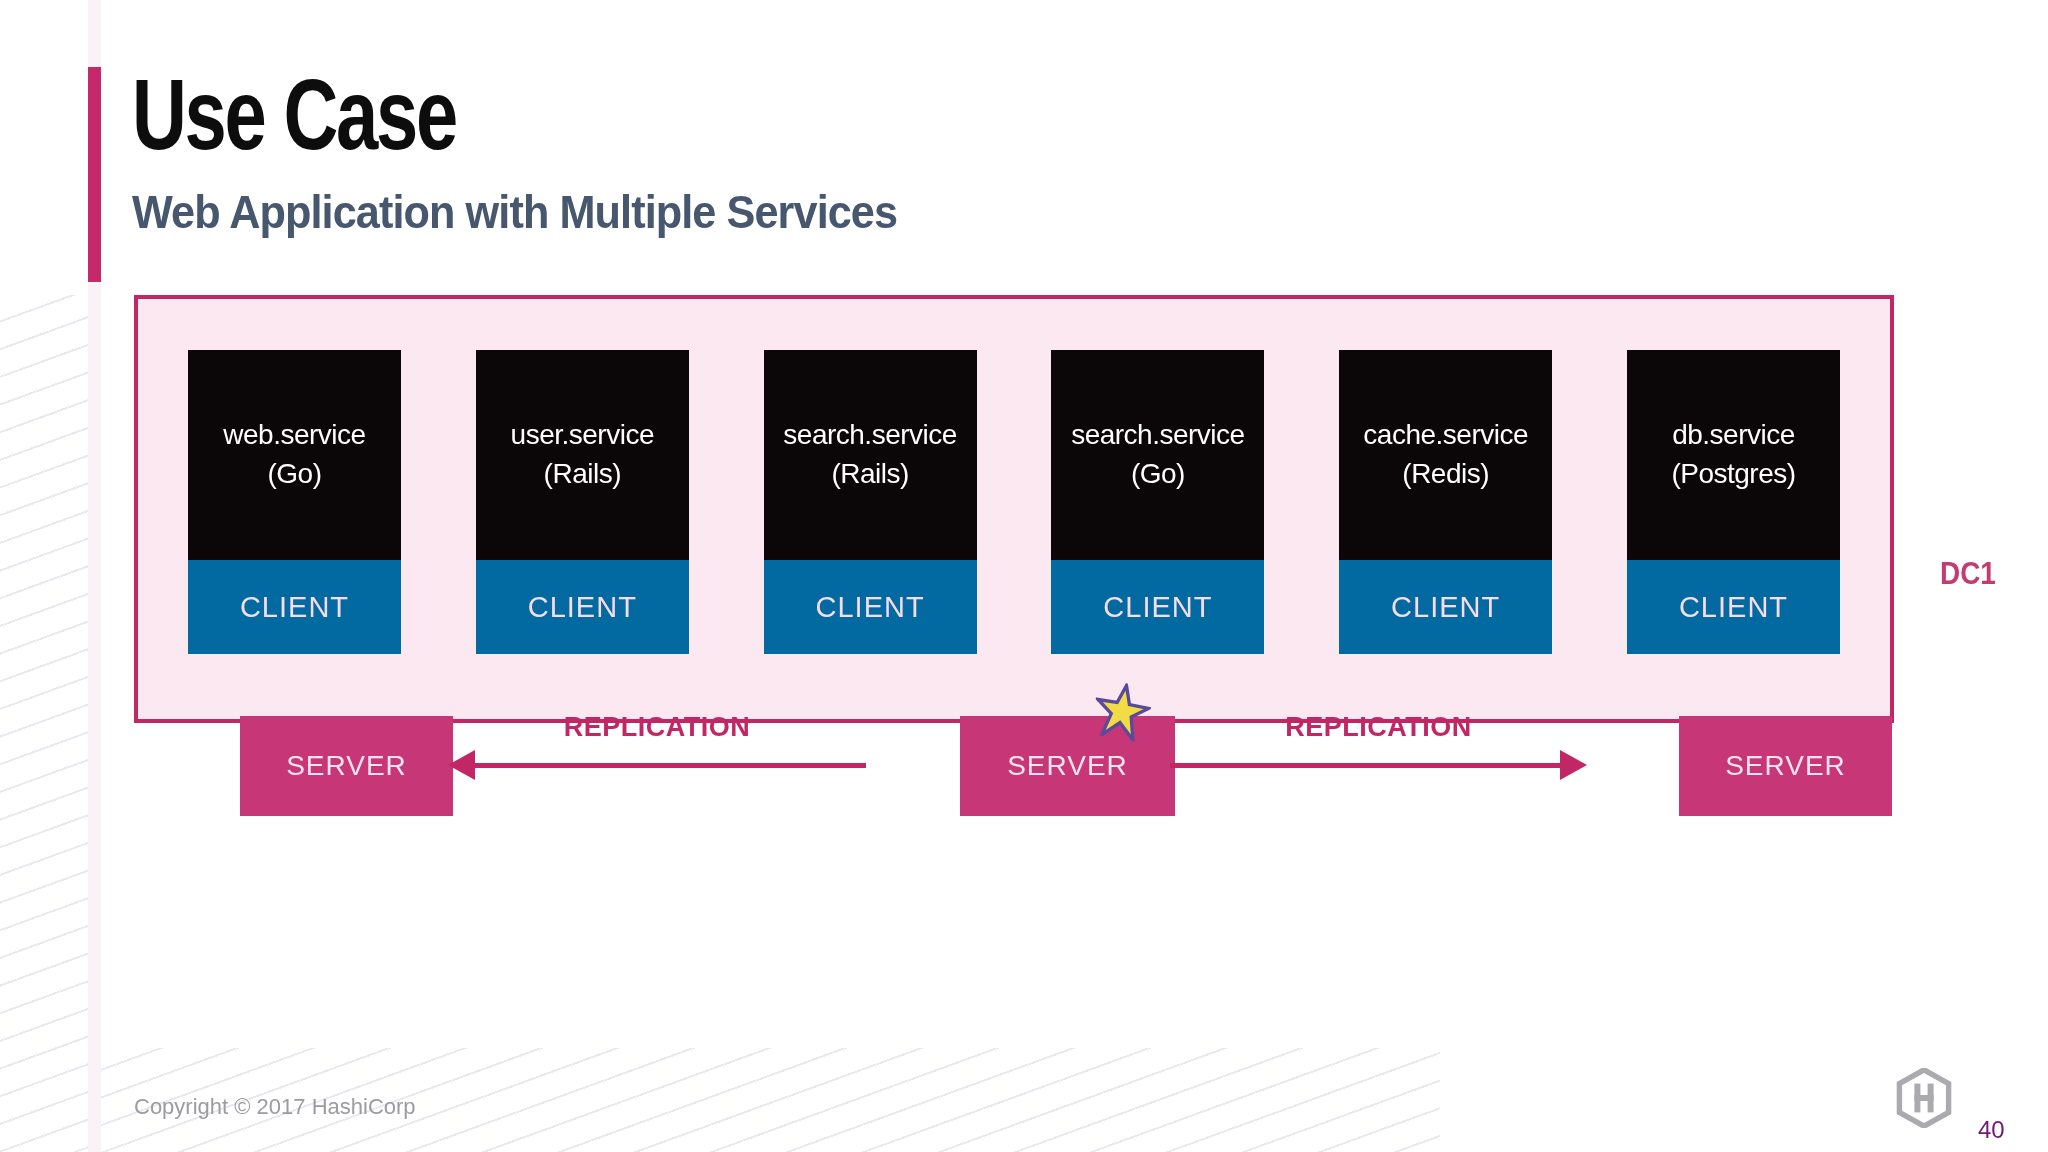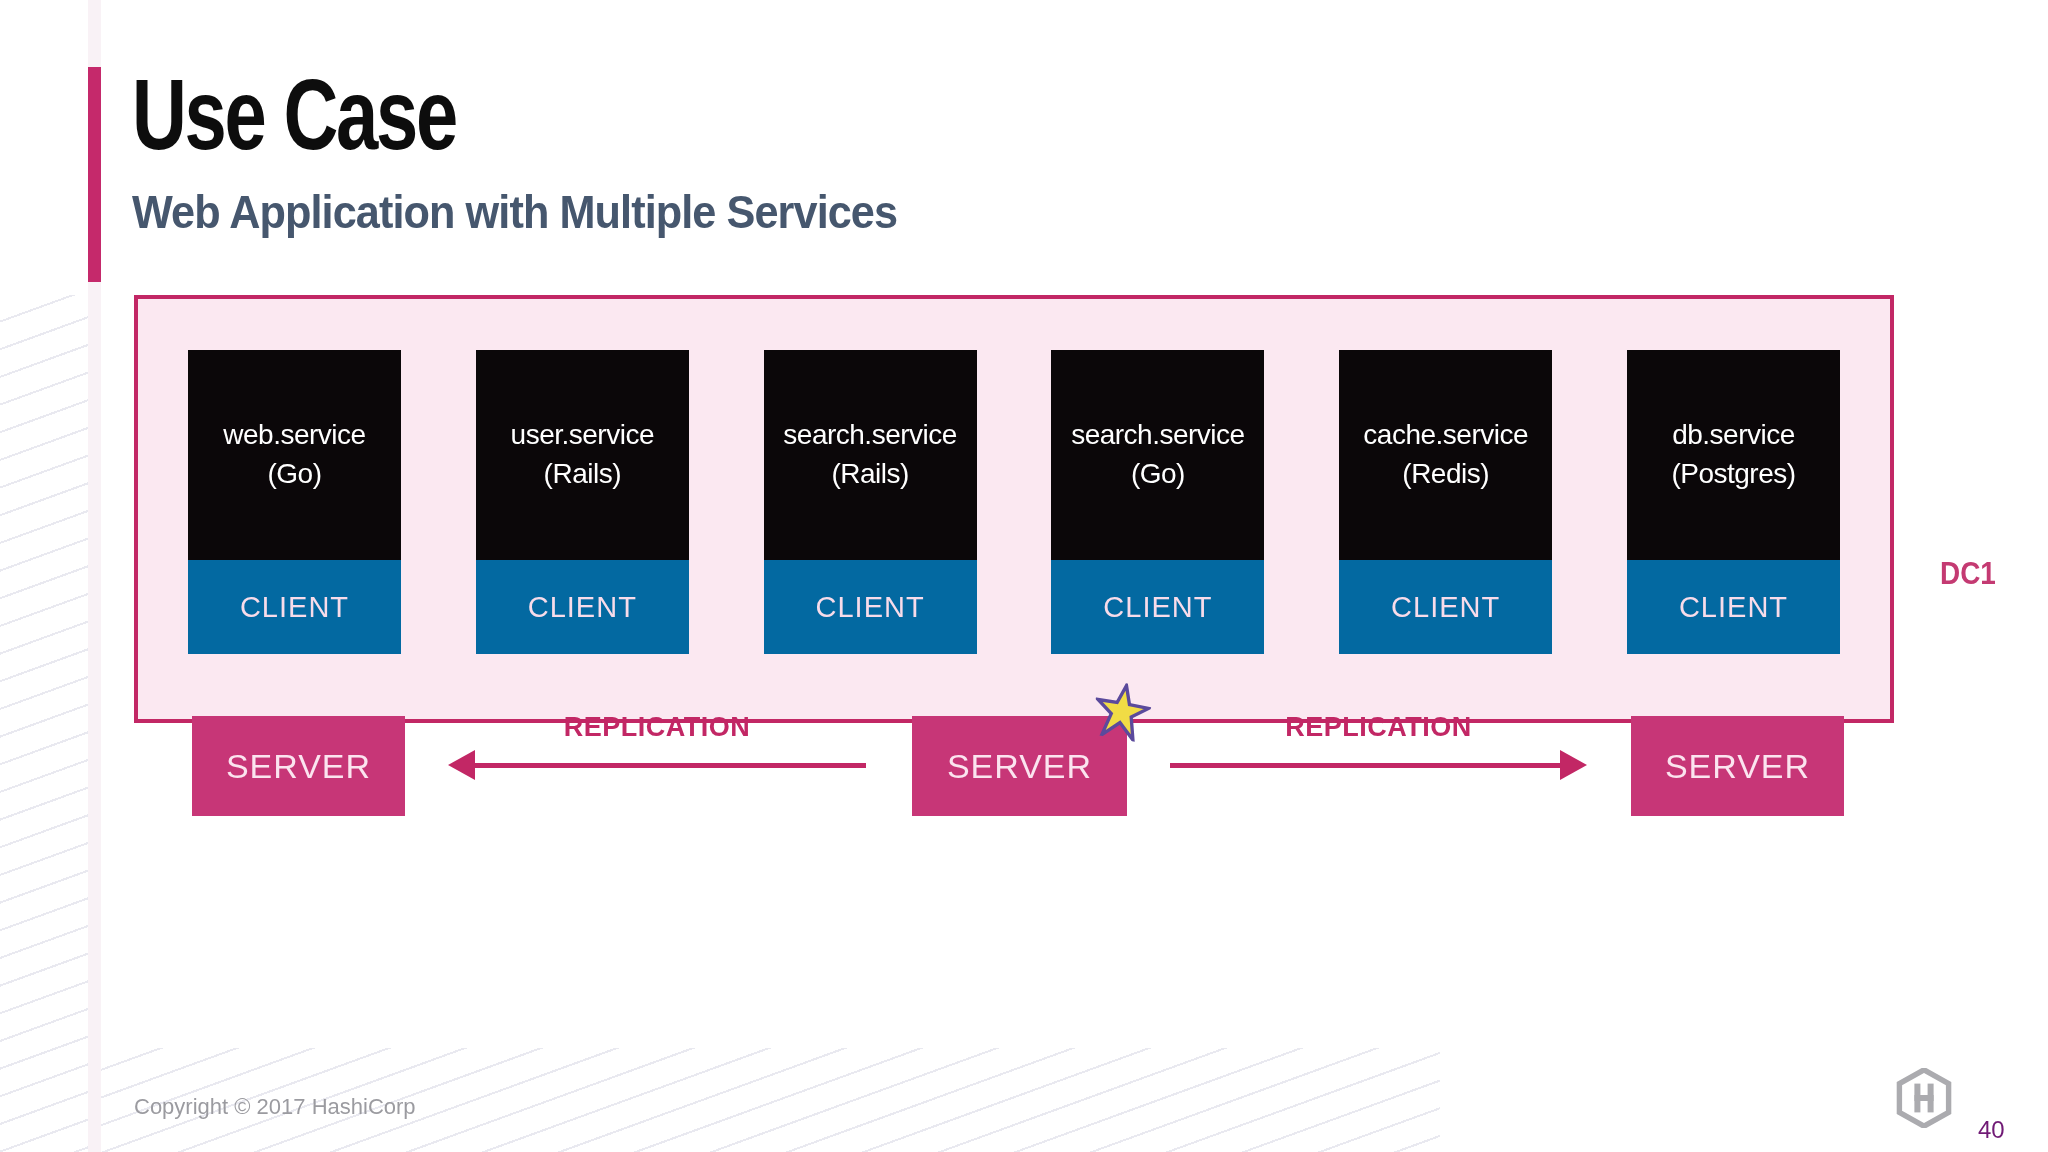--- a/index.html
+++ b/index.html
@@ -45,21 +45,21 @@
     font-size:28px;line-height:1.38;letter-spacing:-0.5px;
   }
   .service-client{
     height:94px;background:#0369a1;color:#f8dcea;
     display:flex;align-items:center;justify-content:center;
     font-size:29px;letter-spacing:1px;
   }
   .server-box{
     position:absolute;top:417px;width:213px;height:100px;background:#c73677;
     color:#fbe4ef;display:flex;align-items:center;justify-content:center;
-    font-size:34px;letter-spacing:1px;
+    font-size:28px;letter-spacing:1px;margin-left:48px;
   }
   .server-left{left:54px;}
   .server-center{left:774px;width:215px;}
   .server-right{left:1493px;}
 
   
   .arrow-group{position:absolute;top:410px;}
   .arrow-group-left{left:310px;width:418px;}
   .arrow-group-right{left:1032px;width:417px;}
   .arrow-label{

